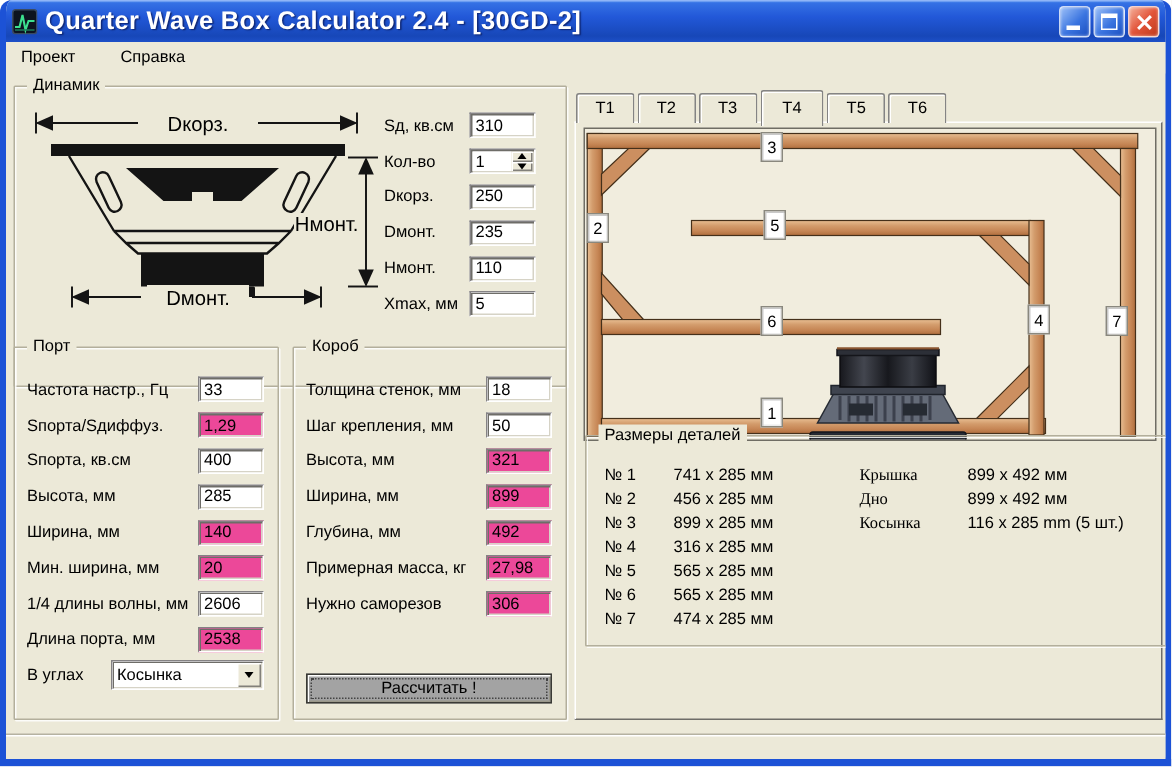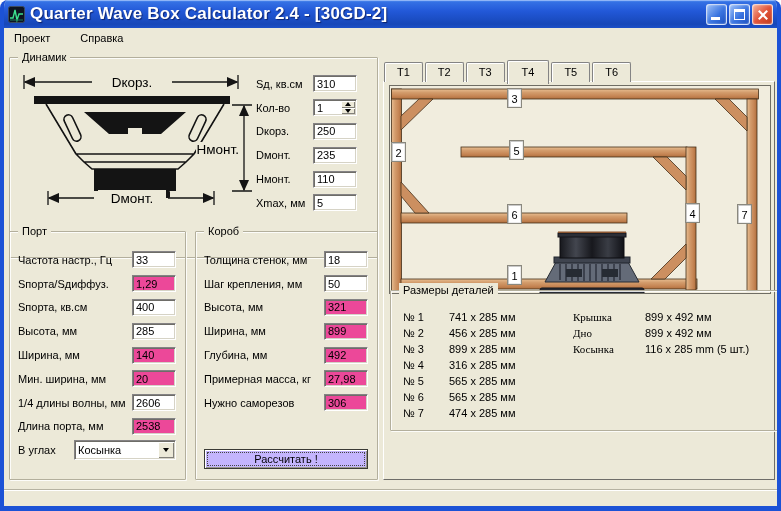--- a/index.html
+++ b/index.html
@@ -54,21 +54,21 @@
   .spinbtn{flex:1;background:#ECE9D8;box-shadow:inset 1px 1px 0 #fff, inset -1px -1px 0 #82807a;
     position:relative;cursor:pointer;}
   .tri-up,.tri-dn{position:absolute;left:50%;top:50%;width:0;height:0;border-left:3px solid transparent;border-right:3px solid transparent;}
   .tri-up{border-bottom:4px solid #000;transform:translate(-50%,-50%);}
   .tri-dn{border-top:4px solid #000;transform:translate(-50%,-50%);}
   .combo{position:relative;width:102px;height:20px;background:#fff;border:1px solid;border-color:#848284 #fff #fff #848284;
     box-shadow:inset 1px 1px 0 #6e6d68, inset -1px -1px 0 #d6d3c6;}
   .combo-val{position:absolute;left:3px;top:2px;line-height:14px;}
   .combo-btn{position:absolute;right:1px;top:1px;bottom:1px;width:16px;background:#ECE9D8;
     box-shadow:inset 1px 1px 0 #fff, inset -1px -1px 0 #82807a;cursor:pointer;}
-  .calc-btn{position:absolute;left:8px;right:9px;bottom:10px;height:20px;background:#c4b5fd;
+  .calc-btn{position:absolute;left:8px;right:9px;bottom:10px;height:20px;background:#a3a3a3;
     border:1px solid #3a3a35;box-shadow:inset 1px 1px 0 #fff, inset -1px -1px 0 #9a988a;
     outline:1px dotted #444;outline-offset:-4px;
     font-family:"Liberation Sans",sans-serif;font-size:11px;cursor:pointer;}
 
   
   .tabstrip{position:absolute;left:380px;top:59px;height:23px;display:flex;align-items:flex-end;z-index:3;}
   .tab{height:20px;line-height:19px;padding:0 12px;background:#ECE9D8;border:1px solid #848484;border-bottom:none;
     border-radius:2px 2px 0 0;box-shadow:inset 1px 1px 0 #fff;margin-right:2px;cursor:pointer;}
   .tab.active{height:24px;line-height:22px;padding:0 14px;margin-bottom:-2px;z-index:4;position:relative;}
   .tabpage{position:absolute;left:379px;top:81px;width:392px;height:399px;background:#ECE9D8;

